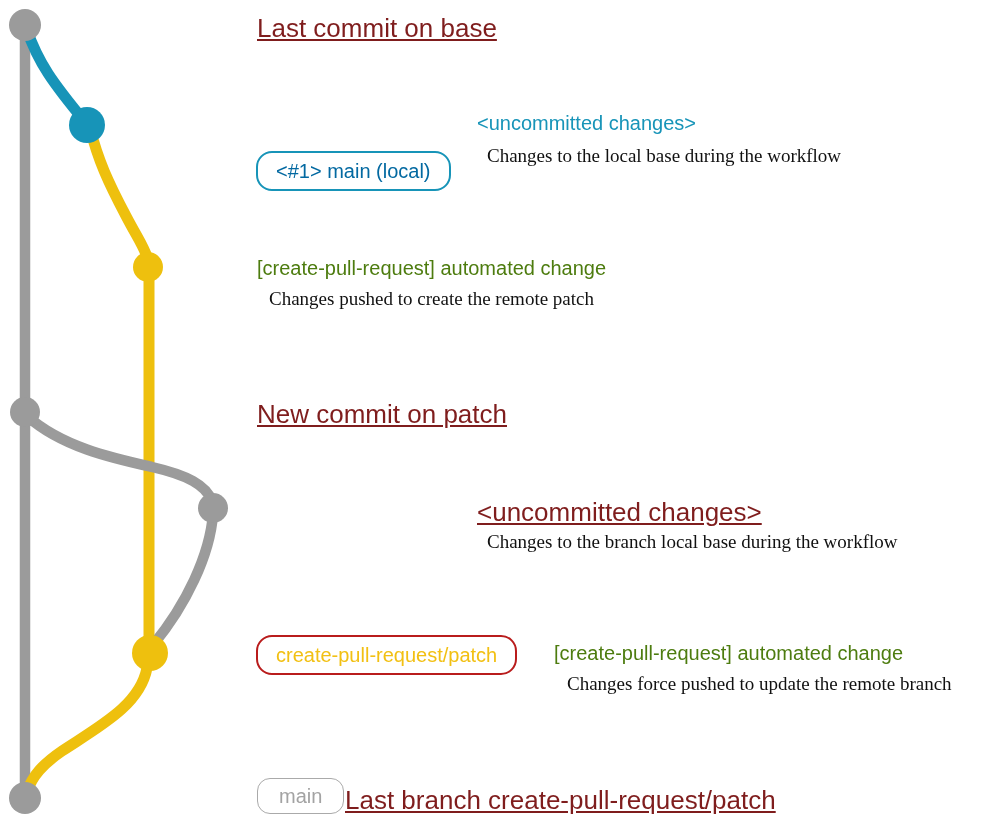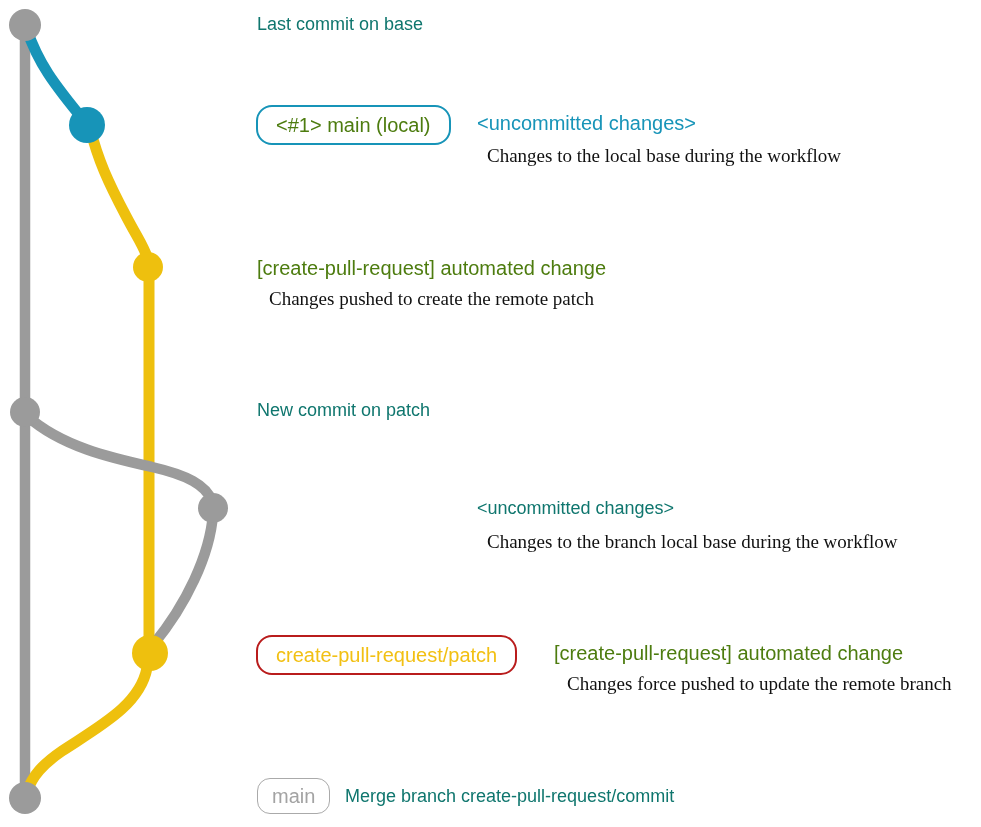--- a/index.html
+++ b/index.html
@@ -5,38 +5,38 @@
   html,body{margin:0;padding:0;background:#ffffff;}
   .canvas{
     position:relative;
     width:981px;height:827px;
     background:#ffffff;
     font-family:"Liberation Sans", sans-serif;
     overflow:hidden;
   }
   .graph-svg{position:absolute;left:0;top:0;}
   .t{position:absolute;white-space:nowrap;line-height:1.15;}
-  .gray-label{font-size:18px;color:#0f766e;}
+  .gray-label{font-size:26px;color:#7f1d1d;text-decoration:underline;}
   .teal-text{font-size:20px;color:#1794b8;}
   .yellow-text{font-size:20px;color:#4d7c0f;}
   .serif-note{font-size:19px;color:#111111;font-family:Liberation Serif, serif;text-align:right;}
   .branch-box{
     position:absolute;
     display:inline-block;
     border-radius:16px;
     padding:7px 18px;
     font-size:20px;
     line-height:1.1;
     white-space:nowrap;
     background:#ffffff;
   }
-  .box-teal{border:2px solid #1794b8;color:#4d7c0f;}
+  .box-teal{border:2px solid #1794b8;color:#0369a1;margin-top:46px;}
   .box-gray{border:2px solid #aaaaaa;color:#a3a3a3;}
   .box-yellow{border:2px solid #b91c1c;color:#f2c013;}
-  .box-small{padding:6px 14px;border-radius:13px;border-width:1.5px;}
+  .box-small{padding:6px 21px;border-radius:13px;border-width:1.5px;}
 </style>
 </head>
 <body>
 
 <div class="canvas">
 
   <svg class="graph-svg" width="981" height="827" viewBox="0 0 981 827">
 
     <line x1="25" y1="25" x2="25" y2="798" stroke="#9b9b9b" stroke-width="10.5"></line>
 
@@ -73,15 +73,15 @@
   <div class="t gray-label" style="left:257px;top:400px">New commit on patch</div>
 
   <div class="t gray-label" style="left:477px;top:498px">&lt;uncommitted changes&gt;</div>
   <div class="t serif-note" style="left:487px;top:531px">Changes to the branch local base during the workflow</div>
 
   <div class="branch-box box-yellow" style="left:256px;top:635px">create-pull-request/patch</div>
   <div class="t yellow-text" style="left:554px;top:642px">[create-pull-request] automated change</div>
   <div class="t serif-note" style="left:567px;top:673px">Changes force pushed to update the remote branch</div>
 
   <div class="branch-box box-gray box-small" style="left:257px;top:778px">main</div>
-  <div class="t gray-label" style="left:345px;top:786px">Merge branch create-pull-request/commit</div>
+  <div class="t gray-label" style="left:345px;top:786px">Last branch create-pull-request/patch</div>
 
 </div>
 
 </body></html>

